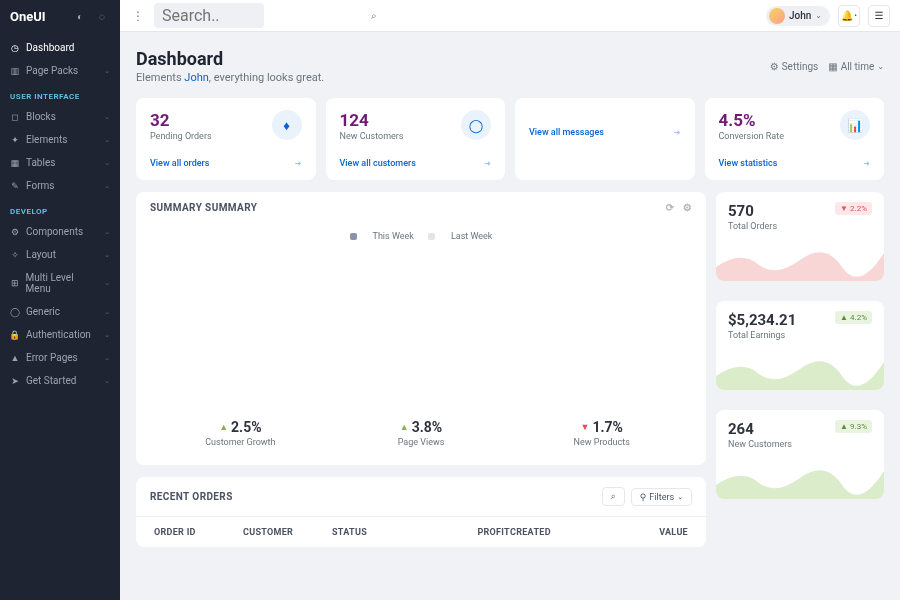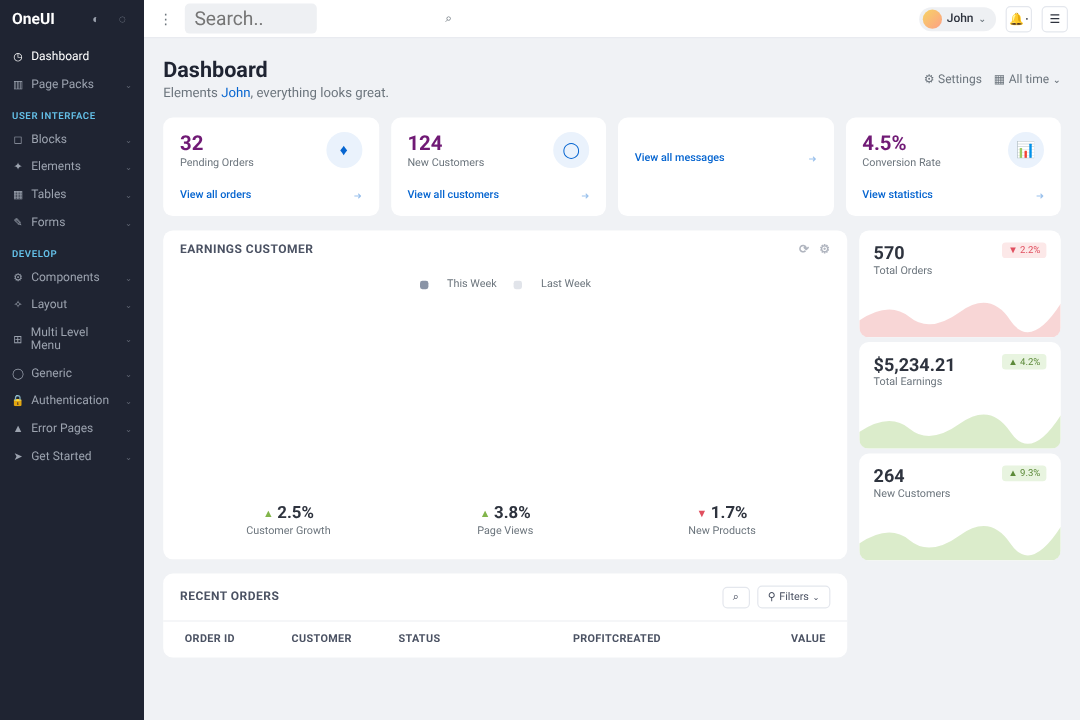--- a/index.html
+++ b/index.html
@@ -37,21 +37,21 @@
 .card{background:#fff;border-radius:8px;padding:12px 14px;flex:1}
 .stat-card .sc-top{display:flex;align-items:flex-start}
 .sc-info{flex:1}
 .sc-num{font-size:17px;font-weight:700;color:#701a75}
 .sc-lbl{font-size:9px;color:#6c757d;margin-top:1px}
 .sc-icon{width:30px;height:30px;border-radius:50%;background:#eaf2fc;color:#0665d0;display:flex;align-items:center;justify-content:center;font-size:13px}
 .sc-link{display:flex;align-items:flex-end;justify-content:space-between;margin-top:17px;font-size:9px;color:#0665d0;font-weight:500;cursor:pointer}
 .sc-link-arrow{opacity:.4;font-size:8px}
 .layout-row{display:flex;gap:10px}
 .col-main{flex:1;min-width:0}
-.col-side{width:168px;display:flex;flex-direction:column;gap:4px}
+.col-side{width:168px;display:flex;flex-direction:column;gap:20px}
 .panel{background:#fff;border-radius:8px}
 .panel-hd{display:flex;align-items:center;padding:10px 14px;font-size:10px;font-weight:700;letter-spacing:.4px;color:#4b5263}
 .panel-hd .sp{flex:1}
 .panel-ic{color:#b0b5bf;margin-left:8px;font-size:10px;cursor:pointer}
 .chart-body{padding:8px 14px 14px}
 .legend{display:flex;justify-content:center;gap:14px;font-size:9px;color:#6c757d;margin-bottom:10px}
 .lg-item{display:flex;align-items:center;gap:16px}
 .lg-dot{width:7px;height:7px;border-radius:2px}
 .bars{display:flex;align-items:flex-end;gap:4px;height:150px;padding:0 6px}
 .bar-group{flex:1;display:flex;gap:2px;align-items:flex-end}
@@ -247,21 +247,21 @@
               <span>View statistics</span>
               <span class="sc-link-arrow">➜</span>
             </div>
           </div>
         </div>
 
       <div class="layout-row">
         <div class="col-main">
           <div class="panel">
             <div class="panel-hd">
-              <span>EARNINGS CUSTOMER</span>
+              <span>SUMMARY SUMMARY</span>
               <span class="sp"></span>
               <span class="panel-ic">⟳</span>
               <span class="panel-ic">⚙</span>
             </div>
             <div class="chart-body">
               <div class="legend">
                 <span class="lg-item">
                     <span class="lg-dot" style="background:#8a94a6"></span>
                     <span>This Week</span>
                   </span>

